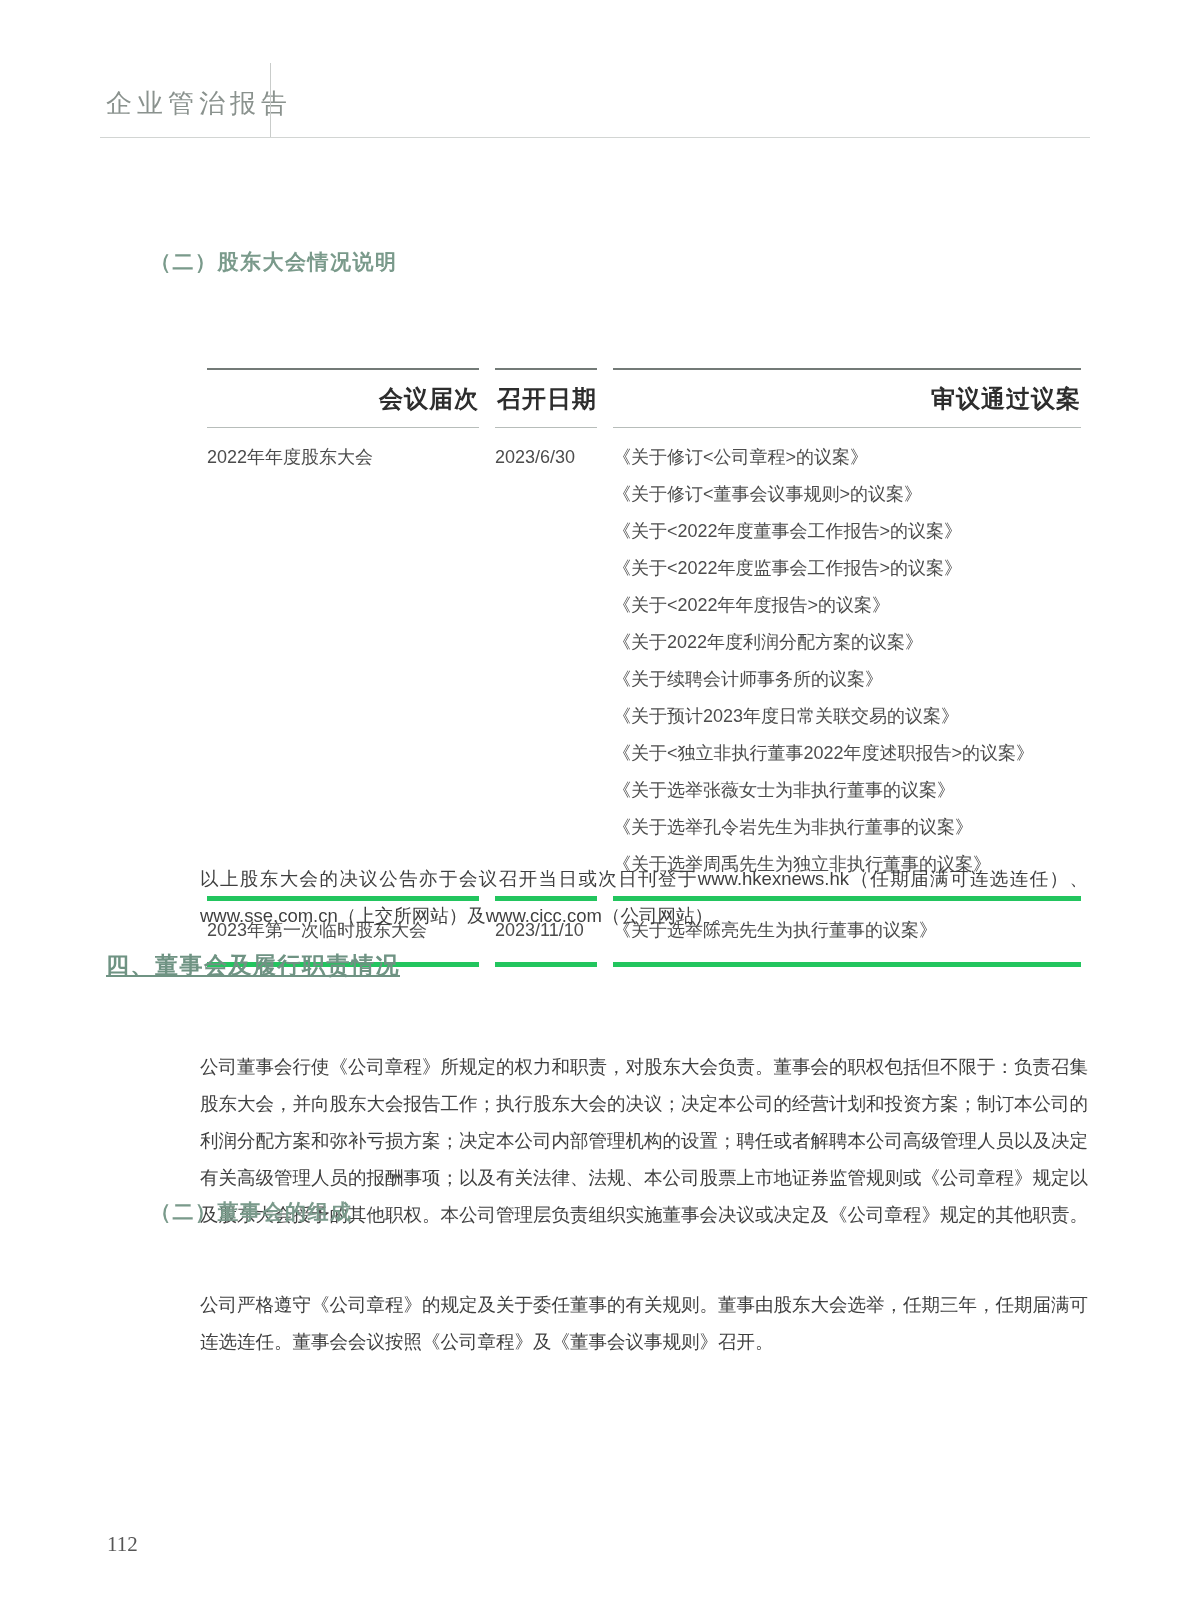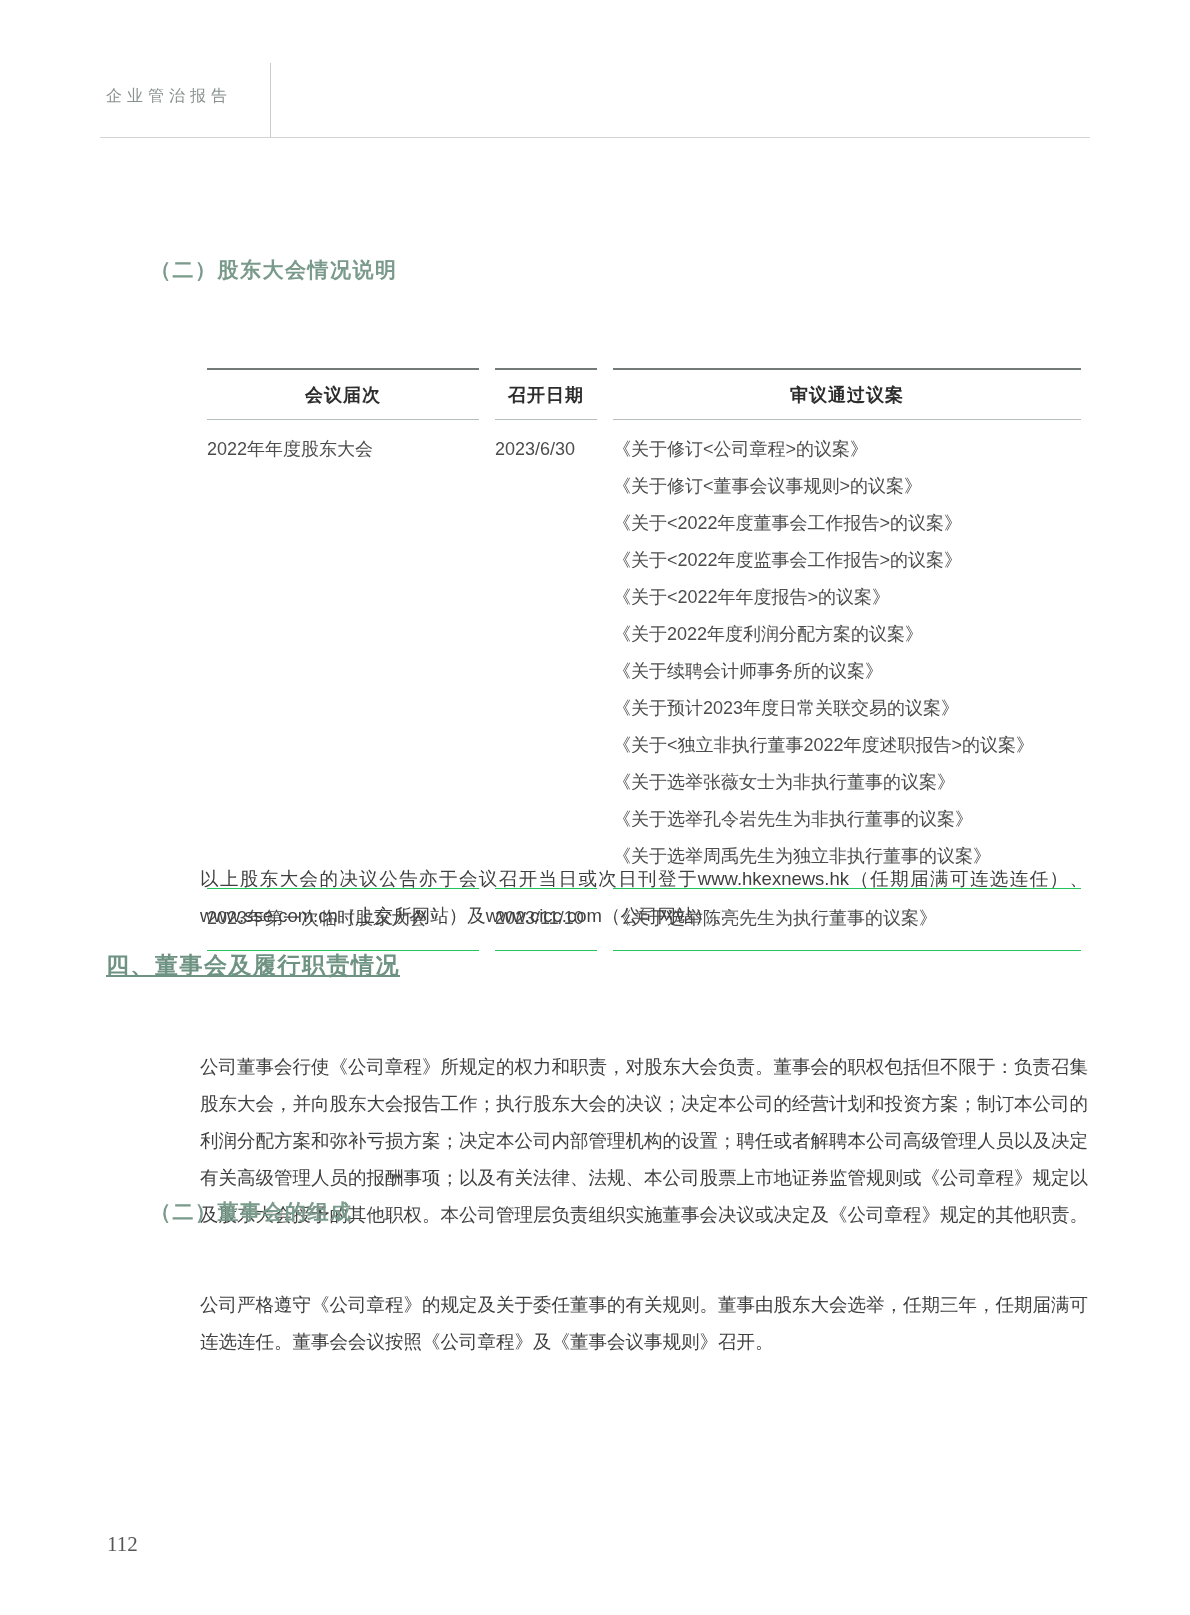--- a/index.html
+++ b/index.html
@@ -8,21 +8,21 @@
     font-family: "Liberation Sans", sans-serif;
     color: #3f3f3f;
     position: relative;
     overflow: hidden;
   }
   .page { position: relative; width: 1190px; height: 1615px; background: #fff; }
 
   
   .doc-header-title {
     position: absolute; left: 106px; top: 86px;
-    font-size: 16px; letter-spacing: 5px; color: #8a928e;
+    font-size: 26px; letter-spacing: 5px; color: #8a928e;
   }
   .header-vline {
     position: absolute; left: 270px; top: 63px;
     width: 1px; height: 74px; background: #c9ccca;
   }
   .header-hline {
     position: absolute; left: 100px; top: 137px;
     width: 990px; height: 1px; background: #d2d5d3;
   }
 
@@ -46,27 +46,27 @@
   
   .meeting-table-wrap { position: absolute; left: 207px; top: 368px; width: 874px; }
   table.meeting-table {
     border-collapse: separate; border-spacing: 16px 0;
     margin-left: -16px; width: calc(100% + 32px);
     font-size: 18px; color: #4c4c4c;
   }
   table.meeting-table th {
     border-top: 2px solid #737a77;
     border-bottom: 1px solid #b7bdba;
-    text-align: center; font-weight: 700; color: #2d2d2d;
-    padding: 13px 0 12px 0; font-size: 18px; letter-spacing: 1px;
+    text-align: right; font-weight: 700; color: #2d2d2d;
+    padding: 13px 0 12px 0; font-size: 24px; letter-spacing: 1px;
     vertical-align: middle;
     margin-left: 16px;
   }
   table.meeting-table td {
-    border-bottom: 1px solid #22c55e;
+    border-bottom: 5px solid #22c55e;
     vertical-align: top;
     padding: 11px 0 13px 0;
     line-height: 37px;
   }
   .col-meeting { width: 272px; }
   .col-date { width: 102px; }
   .proposal-line { line-height: 37px; white-space: nowrap; }
 
   
   .page-number {
@@ -77,21 +77,21 @@
 </style>
 </head>
 <body>
 
 <div class="page">
 
   <div class="doc-header-title">企业管治报告</div>
   <div class="header-vline"></div>
   <div class="header-hline"></div>
 
-  <div class="h-green-sub" style="top:256px;">（二）股东大会情况说明</div>
+  <div class="h-green-sub" style="top:248px;">（二）股东大会情况说明</div>
 
   <div class="meeting-table-wrap">
     <table class="meeting-table">
       <thead>
         <tr>
           <th class="col-meeting">会议届次</th>
           <th class="col-date">召开日期</th>
           <th>审议通过议案</th>
         </tr>
       </thead>

